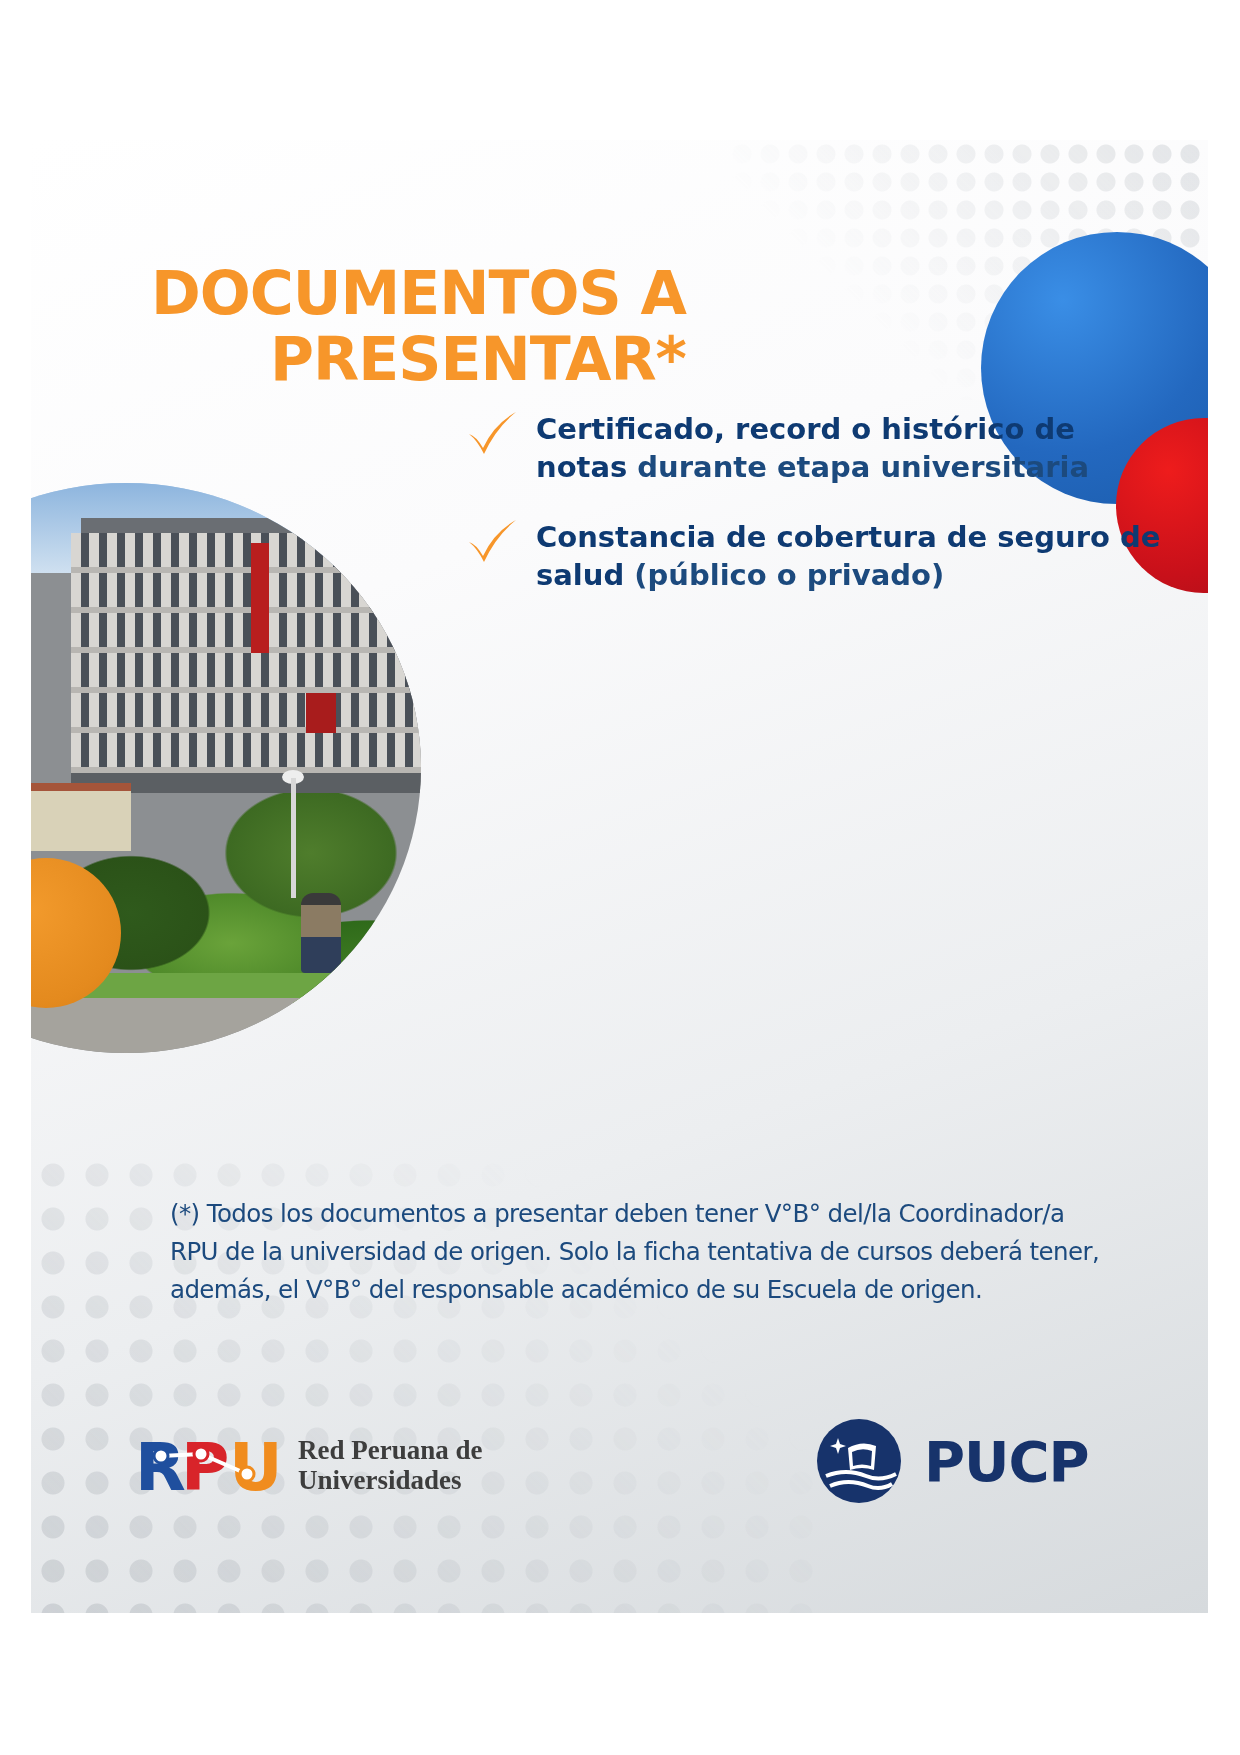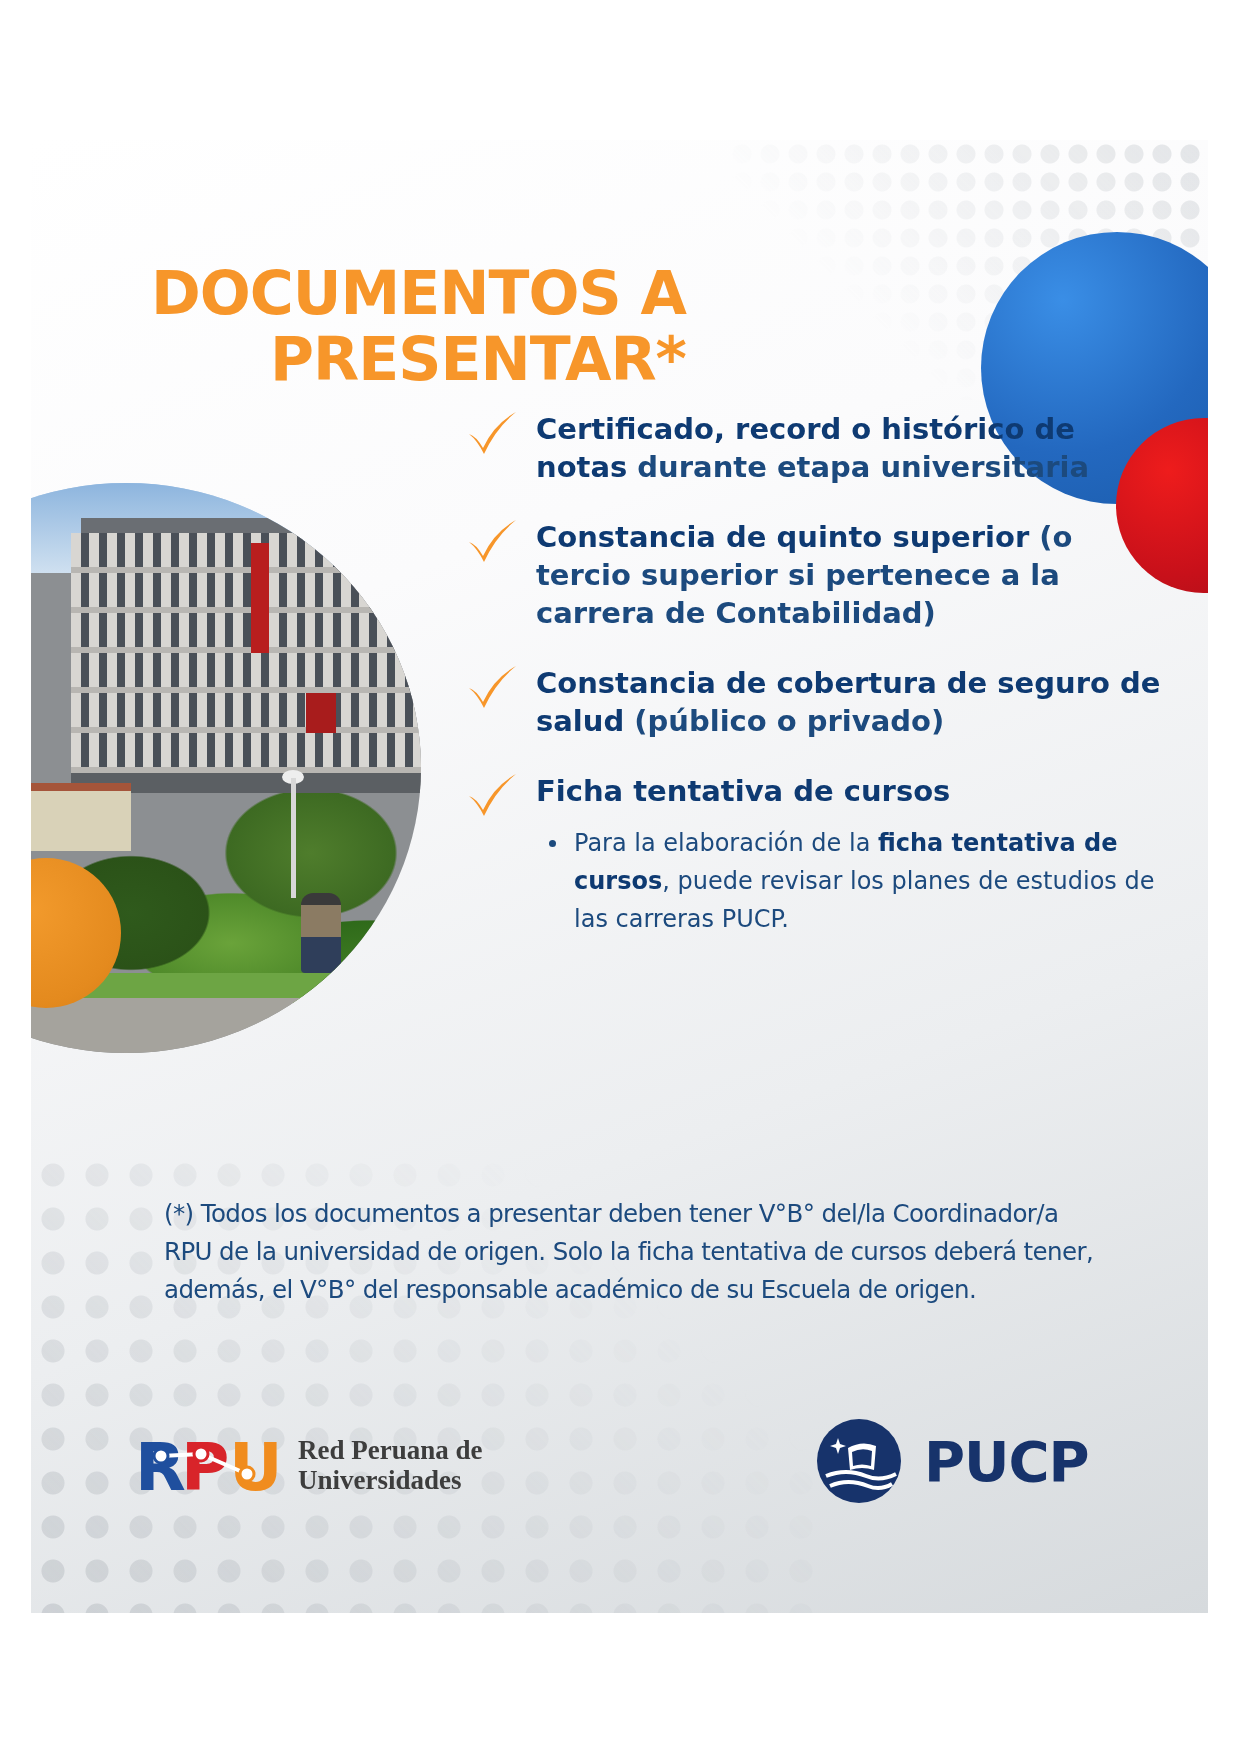--- a/index.html
+++ b/index.html
@@ -77,21 +77,21 @@
   .list { position:absolute; left:435px; top:270px; width:700px; margin:0; padding:0; list-style:none; }
   .item { position:relative; padding-left:70px; color:#0f3b73; font-size:29px; line-height:38px; margin-bottom:32px; font-family:"DejaVu Sans", sans-serif; }
   .item b { font-weight:bold; color:#0e3a72; }
   .item .reg { font-weight:bold; color:#1c4a7e; }
   .check { position:absolute; left:0; top:-2px; width:52px; height:48px; }
   .sub { margin:14px 0 0 10px; padding:0; list-style:none; }
   .sub li { position:relative; padding-left:28px; font-size:24px; line-height:38px; color:#1c4a7e; }
   .sub li::before { content:""; position:absolute; left:3px; top:16px; width:7px; height:7px; border-radius:50%; background:#1c4a7e; }
   .sub li b { color:#0e3a72; }
   .note {
-    position:absolute; left:133px; top:1055px; width:930px; margin:0;
+    position:absolute; left:139px; top:1055px; width:930px; margin:0;
     color:#1c4a7e; font-size:24.5px; line-height:38px; font-family:"DejaVu Sans", sans-serif; letter-spacing:-0.6px;
   }
   .rpu { position:absolute; left:104px; top:1290px; height:70px; display:flex; align-items:center; }
   .rpu-mark { width:155px; height:62px; position:relative; }
   .rpu-text { margin-left:8px; color:#3d3d3d; font-weight:bold; font-size:27px; line-height:30px; font-family:Liberation Serif, serif; }
   .pucp { position:absolute; left:785px; top:1278px; display:flex; align-items:center; }
   .pucp-logo { width:86px; height:86px; }
   .pucp-text { margin-left:22px; color:#17336b; font-weight:bold; font-size:56px; font-family:"DejaVu Sans", sans-serif; letter-spacing:-1px; }
 </style>
 </head>
@@ -131,36 +131,21 @@
     <li class="item">
       <svg class="check" viewBox="0 0 52 48">
           <path d="M3 26 Q10 28 17 40 Q28 16 50 4 Q30 20 18 46 Q11 32 3 26 Z" fill="#f7962a"></path>
         </svg>
       <b>Certificado, record o histórico de notas</b><span class="reg"> durante etapa universitaria</span>
     </li>
     <li class="item">
       <svg class="check" viewBox="0 0 52 48">
           <path d="M3 26 Q10 28 17 40 Q28 16 50 4 Q30 20 18 46 Q11 32 3 26 Z" fill="#f7962a"></path>
         </svg>
-      <b>Constancia de quinto superior</b><span class="reg"> (o tercio superior si pertenece a la carrera de Contabilidad)</span>
-    </li>
-    <li class="item">
-      <svg class="check" viewBox="0 0 52 48">
-          <path d="M3 26 Q10 28 17 40 Q28 16 50 4 Q30 20 18 46 Q11 32 3 26 Z" fill="#f7962a"></path>
-        </svg>
       <b>Constancia de cobertura de seguro de salud</b><span class="reg"> (público o privado)</span>
-    </li>
-    <li class="item">
-      <svg class="check" viewBox="0 0 52 48">
-          <path d="M3 26 Q10 28 17 40 Q28 16 50 4 Q30 20 18 46 Q11 32 3 26 Z" fill="#f7962a"></path>
-        </svg>
-      <b>Ficha tentativa de cursos</b>
-      <ul class="sub">
-        <li><span>Para la elaboración de la </span><b>ficha tentativa de cursos</b><span>, puede revisar los planes de estudios de las carreras PUCP.</span></li>
-      </ul>
     </li>
   </ul>
 
   <p class="note">(*) Todos los documentos a presentar deben tener V°B° del/la Coordinador/a RPU de la universidad de origen. Solo la ficha tentativa de cursos deberá tener, además, el V°B° del responsable académico de su Escuela de origen.</p>
 
   <div class="rpu">
     <svg class="rpu-mark" viewBox="0 0 155 62">
       <text x="0" y="56" font-family="DejaVu Sans, sans-serif" font-weight="bold" font-size="66" fill="#1f4f9e" letter-spacing="-4">R</text>
       <text x="46" y="56" font-family="DejaVu Sans, sans-serif" font-weight="bold" font-size="66" fill="#d8242a" letter-spacing="-4">P</text>
       <text x="94" y="56" font-family="DejaVu Sans, sans-serif" font-weight="bold" font-size="66" fill="#f08c1e">U</text>

